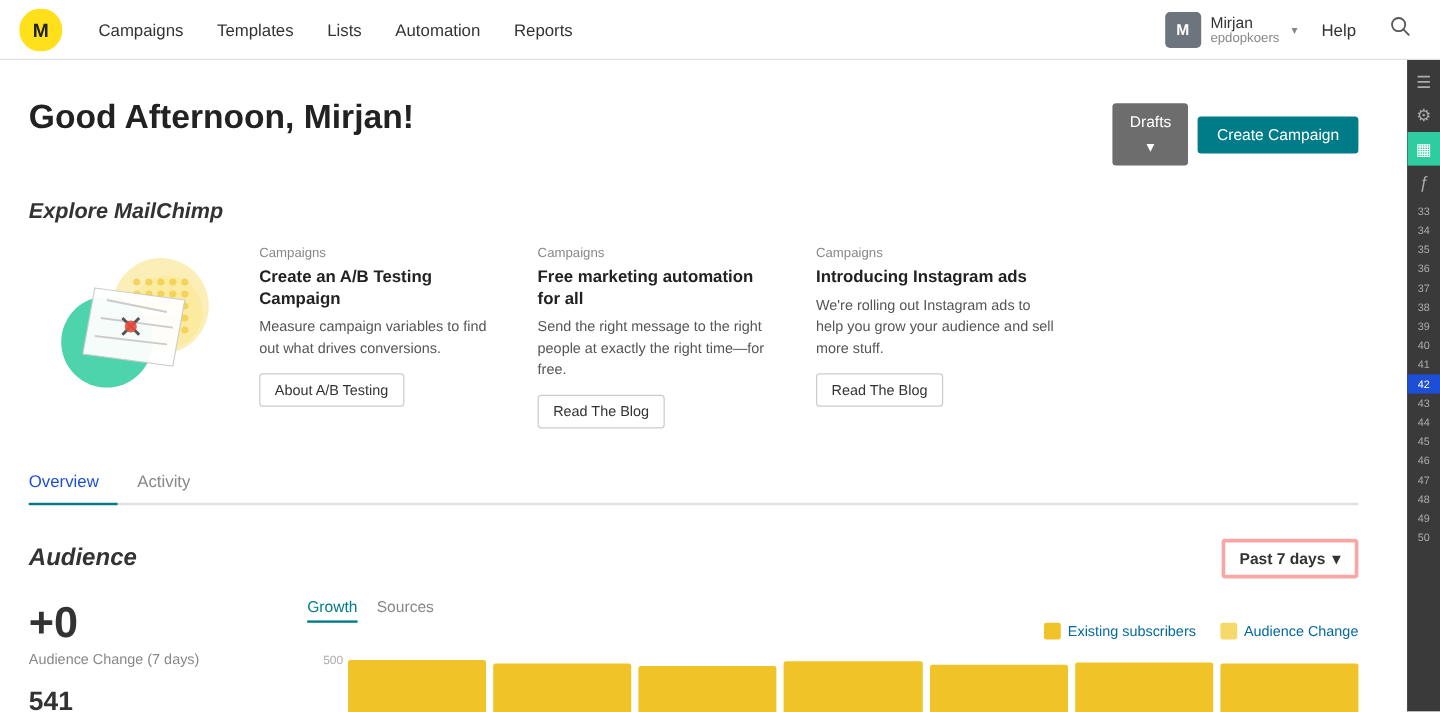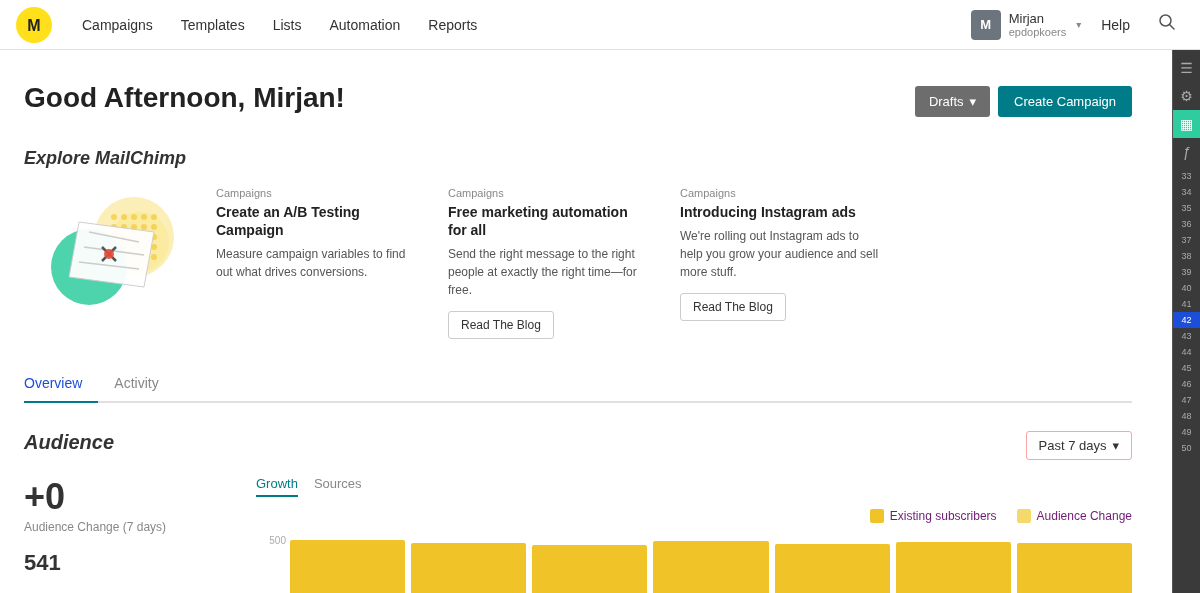--- a/index.html
+++ b/index.html
@@ -166,20 +166,21 @@
       background: #6d6d6d;
       color: #fff;
       border: none;
       padding: 8px 14px;
       font-size: 13px;
       border-radius: 3px;
       cursor: pointer;
       display: flex;
       align-items: center;
       gap: 6px;
+      flex-direction: column;
     }
     .btn-create {
       background: #007c89;
       color: #fff;
       border: none;
       padding: 8px 16px;
       font-size: 13px;
       border-radius: 3px;
       cursor: pointer;
       font-weight: 500;
@@ -254,41 +255,42 @@
     .tab.active {
       color: #1d4ed8;
       border-bottom-color: #007c89;
       font-weight: 500;
     }
 
     
     .audience-header {
       display: flex;
       justify-content: space-between;
-      align-items: flex-start;
+      align-items: center;
       margin-bottom: 16px;
       margin-top: 28px;
     }
     .audience-title {
       font-size: 20px;
       font-style: italic;
       font-weight: 600;
       color: #333;
     }
     .btn-period {
       background: #fff;
-      border: 1px solid #fca5a5;
+      border: 3px solid #fca5a5;
       color: #333;
       padding: 6px 12px;
       font-size: 13px;
       border-radius: 3px;
       cursor: pointer;
       display: flex;
       align-items: center;
       gap: 6px;
+      font-weight: bold;
     }
 
     .audience-body {
       display: flex;
       gap: 32px;
     }
     .audience-stats {
       width: 200px;
       flex-shrink: 0;
     }
@@ -305,21 +307,20 @@
     }
     .stat-label span { color: #888; }
     .stat-total { font-size: 22px; font-weight: 700; color: #333; }
 
     .audience-chart {
       flex: 1;
     }
     .chart-tabs {
       display: flex;
       gap: 16px;
-      margin-bottom: 12px;
     }
     .chart-tab {
       font-size: 13px;
       color: #888;
       cursor: pointer;
       padding-bottom: 4px;
     }
     .chart-tab.active {
       color: #007c89;
       border-bottom: 2px solid #007c89;
@@ -328,21 +329,21 @@
       display: flex;
       gap: 20px;
       margin-bottom: 12px;
       justify-content: flex-end;
     }
     .legend-item {
       display: flex;
       align-items: center;
       gap: 6px;
       font-size: 12px;
-      color: #701a75;
+      color: #0369a1;
     }
     .legend-dot {
       width: 14px;
       height: 14px;
       border-radius: 2px;
     }
     .chart-area {
       position: relative;
       height: 100px;
     }
@@ -461,20 +462,21 @@
             <line x1="92" y1="60" x2="78" y2="74" stroke="#555" stroke-width="2.5"></line>
 
             <circle cx="85" cy="67" r="5" fill="#e74c3c" opacity="0.9"></circle>
           </svg>
         </div>
 
         <div class="explore-card">
           <div class="card-category">Campaigns</div>
           <div class="card-title">Create an A/B Testing Campaign</div>
           <div class="card-desc">Measure campaign variables to find out what drives conversions.</div>
+          <button class="btn-card">About A/B Testing</button>
         </div>
 
         <div class="explore-card">
           <div class="card-category">Campaigns</div>
           <div class="card-title">Free marketing automation for all</div>
           <div class="card-desc">Send the right message to the right people at exactly the right time—for free.</div>
           <button class="btn-card">Read The Blog</button>
         </div>
 
         <div class="explore-card">

